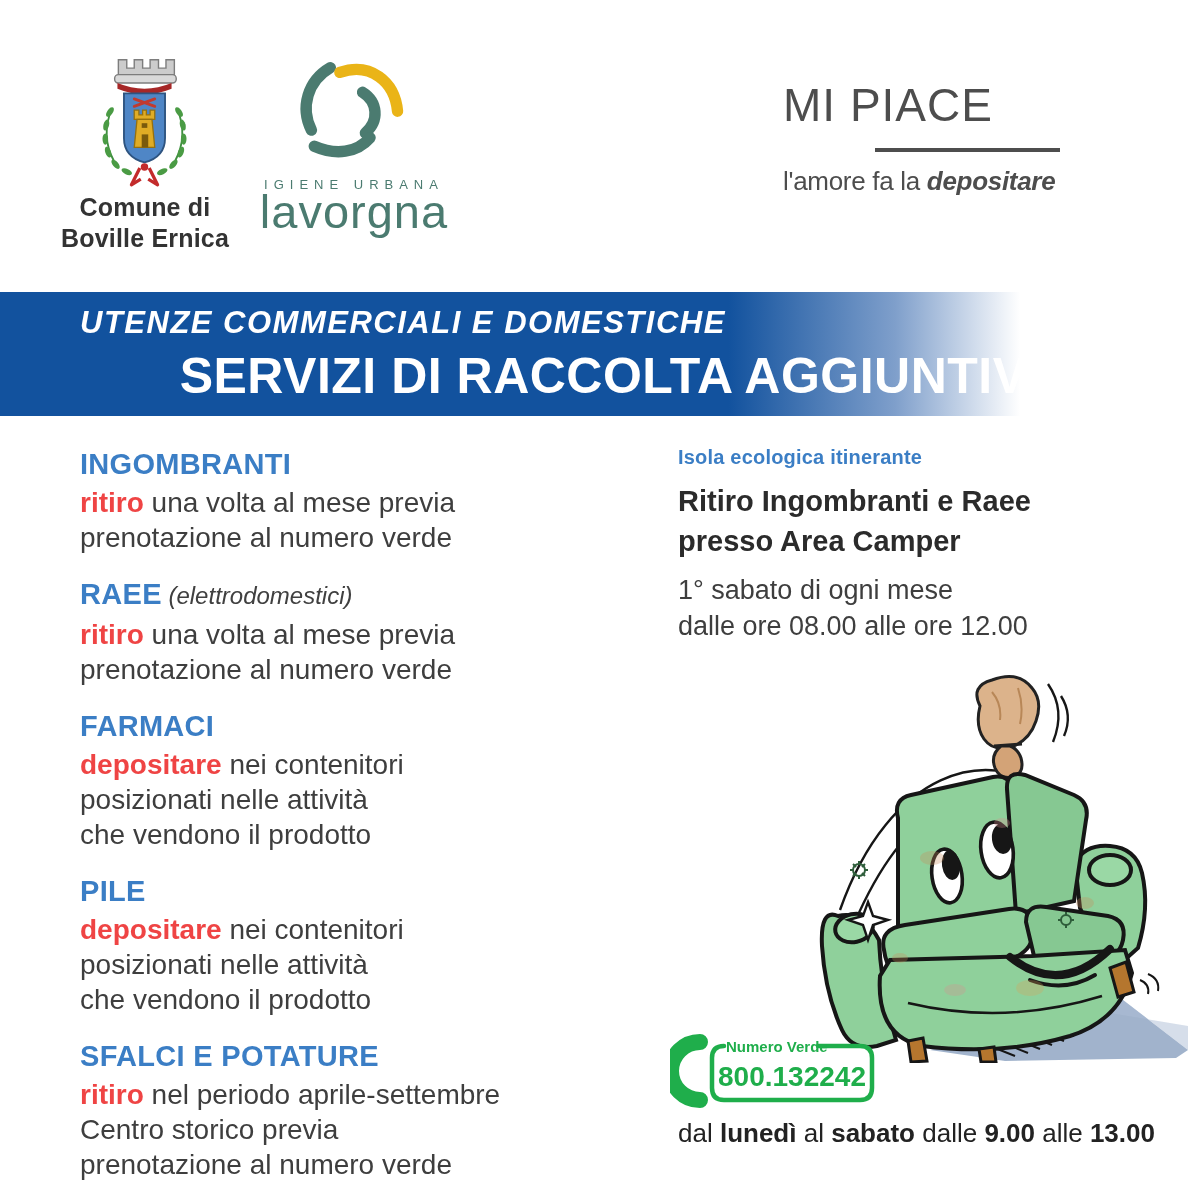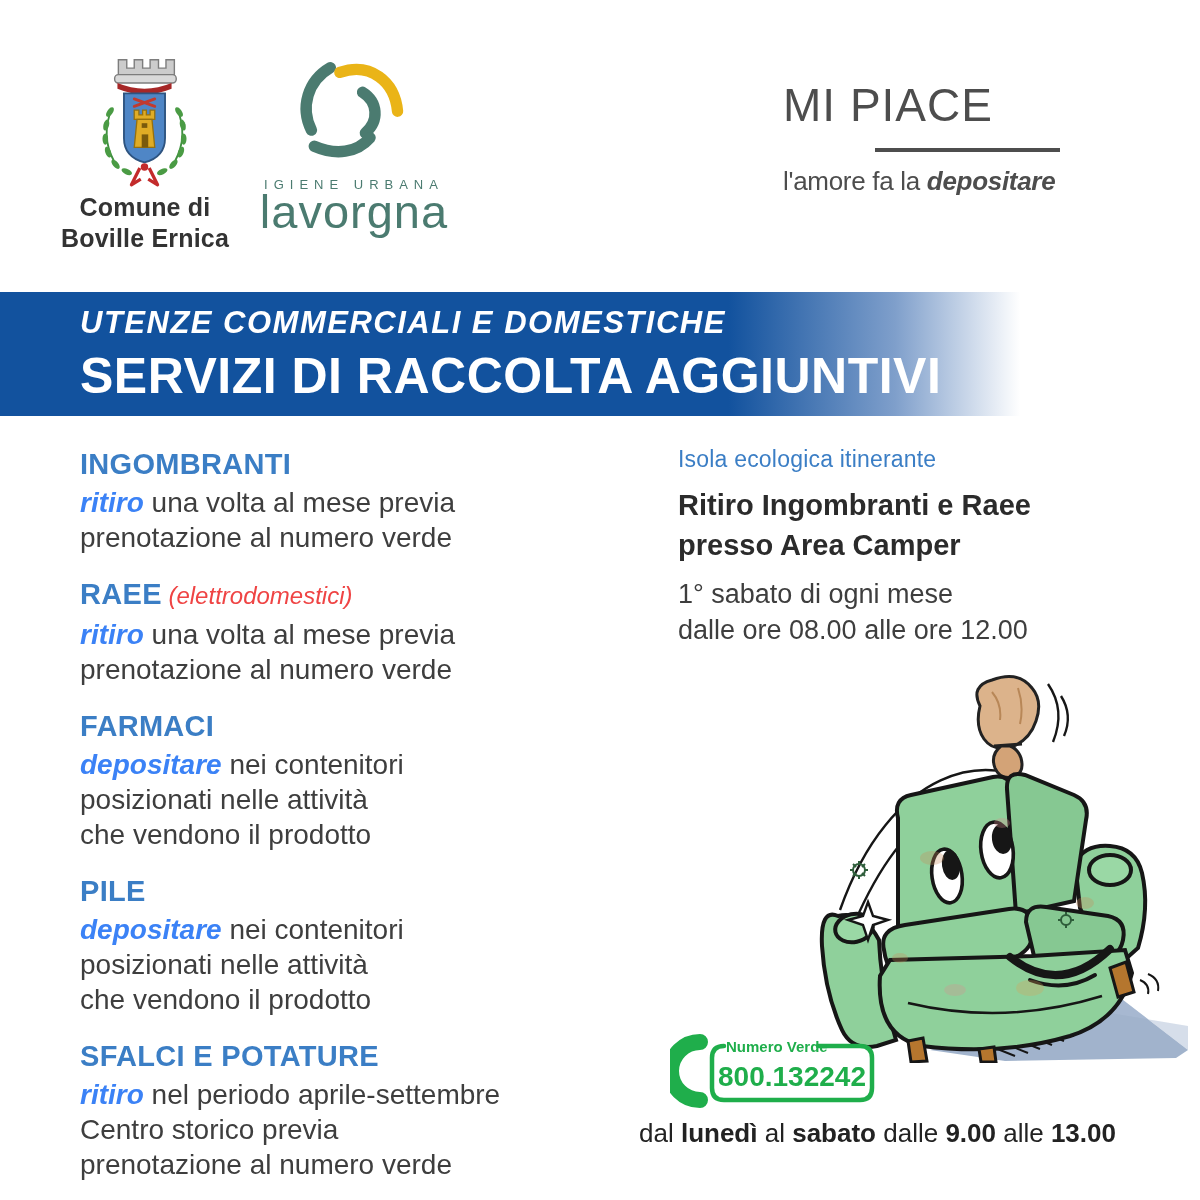--- a/index.html
+++ b/index.html
@@ -36,43 +36,43 @@
   
   .banner{
     position:absolute;left:0;top:292px;width:1041px;height:124px;
     background:linear-gradient(90deg,#12529e 0%,#12529e 70%,#7f9fcb 86%,#ffffff 98%);
     padding:13px 0 0 80px;box-sizing:border-box;color:#fff;
   }
   .banner-kicker{
     font-size:31px;font-style:italic;font-weight:700;letter-spacing:1.5px;white-space:nowrap;
   }
   .banner-title{
-    margin-top:6px;font-size:50px;font-weight:700;letter-spacing:.5px;white-space:nowrap;
+    margin-top:6px;font-size:50px;font-weight:700;letter-spacing:.5px;white-space:nowrap;text-align:right;
   }
   
   .services{position:absolute;left:80px;top:446px;width:580px;}
   .svc{margin-bottom:21px;}
   .svc-head{
     font-size:29px;font-weight:700;color:#3b7ec5;line-height:36px;margin:0 0 3px 0;
     letter-spacing:.3px;
   }
-  .svc-note{font-size:24px;font-weight:400;font-style:italic;color:#ef4444;letter-spacing:0;}
+  .svc-note{font-size:24px;font-weight:400;font-style:italic;color:#404040;letter-spacing:0;}
   .svc-note:empty{display:none;}
   .svc-line{font-size:28px;line-height:35px;color:#3e3e3e;}
   .svc-line:empty{display:none;}
-  .svc-line strong{color:#3b82f6;font-style:italic;}
+  .svc-line strong{color:#ef4444;}
   
   .isola{position:absolute;left:678px;top:446px;width:480px;}
-  .isola-head{font-size:23px;font-weight:400;color:#3b7ec5;letter-spacing:.2px;}
+  .isola-head{font-size:20px;font-weight:700;color:#3b7ec5;letter-spacing:.2px;}
   .isola-bold{margin-top:12px;font-size:29px;font-weight:700;color:#2b2b2b;line-height:40px;}
   .isola-sched{margin-top:11px;font-size:27px;color:#3e3e3e;line-height:36px;}
   .couch{position:absolute;left:780px;top:658px;}
   .nverde{position:absolute;left:670px;top:1024px;}
   .hours{
-    position:absolute;left:639px;top:1118px;font-size:26px;color:#222;white-space:nowrap;
+    position:absolute;left:678px;top:1118px;font-size:26px;color:#222;white-space:nowrap;
   }
   .hours b{font-weight:700;}
 </style>
 </head>
 <body>
 
 <div class="page">
 
   <svg class="crest" width="105" height="140" viewBox="0 0 110 150">
 

